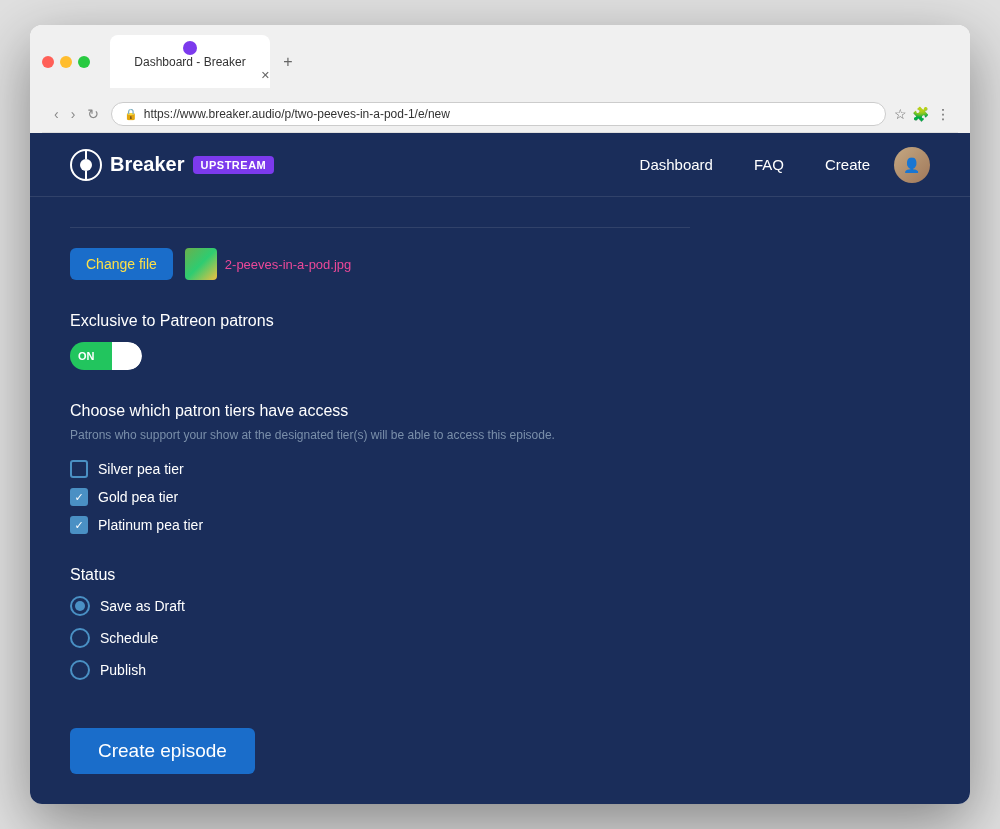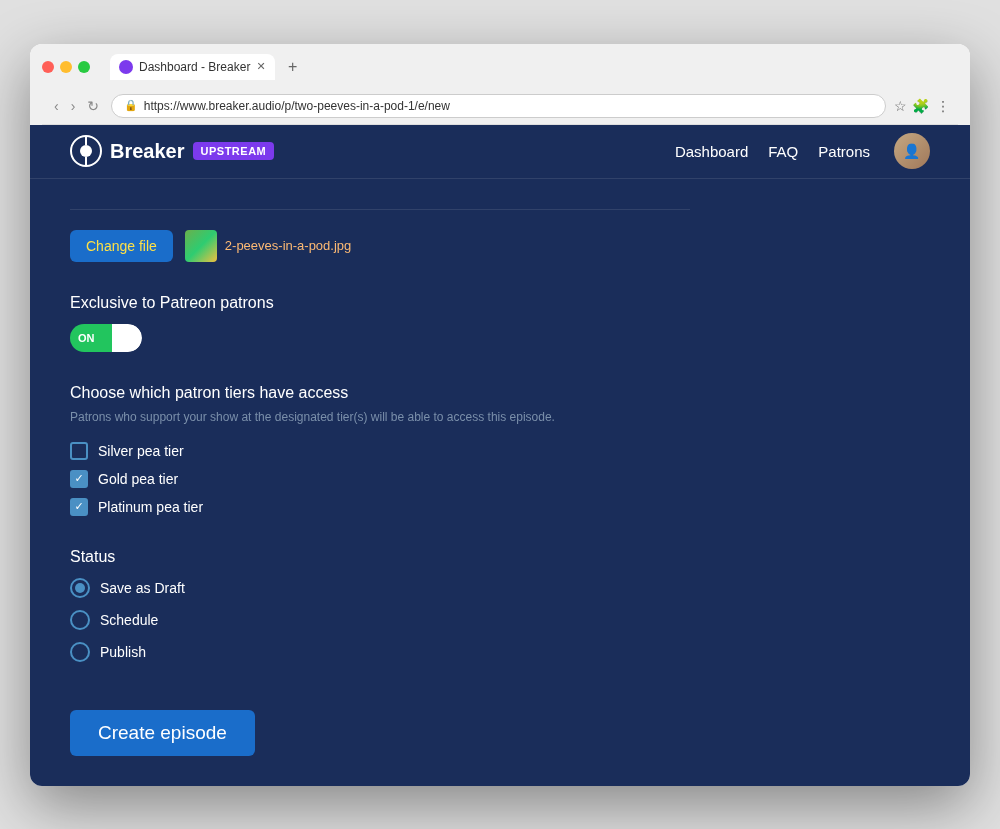--- a/index.html
+++ b/index.html
@@ -51,27 +51,27 @@
     .tab-bar {
       display: flex;
       align-items: center;
       gap: 6px;
       margin-left: 12px;
     }
 
     .browser-tab {
       display: flex;
       align-items: center;
-      gap: 6px;
       background: #fff;
       border-radius: 8px 8px 0 0;
-      padding: 6px 9px;
+      padding: 6px 0;
       font-size: 12px;
       color: #333;
       min-width: 160px;
+      flex-direction: column;
     }
 
     .tab-favicon {
       width: 14px;
       height: 14px;
       background: #7c3aed;
       border-radius: 50%;
     }
 
     .tab-close {
@@ -142,21 +142,21 @@
       background: #1a2d5a;
       min-height: 600px;
     }
 
     
     .navbar {
       background: #1a2d5a;
       padding: 0 40px;
       display: flex;
       align-items: center;
-      height: 54px;
+      height: 64px;
       border-bottom: 1px solid rgba(255,255,255,0.1);
     }
 
     .logo-area {
       display: flex;
       align-items: center;
       gap: 8px;
       margin-right: auto;
     }
 
@@ -177,21 +177,21 @@
       font-size: 11px;
       font-weight: 700;
       padding: 3px 8px;
       border-radius: 4px;
       letter-spacing: 0.5px;
     }
 
     .nav-links {
       display: flex;
       align-items: center;
-      gap: 20px;
+      gap: 41px;
     }
 
     .nav-link {
       color: #fff;
       font-size: 15px;
       cursor: pointer;
       text-decoration: none;
     }
 
     .avatar {
@@ -254,21 +254,21 @@
 
     .file-thumbnail {
       width: 32px;
       height: 32px;
       border-radius: 4px;
       background: linear-gradient(135deg, #6ab04c, #2ecc71, #f0c040);
       flex-shrink: 0;
     }
 
     .file-name {
-      color: #fdba74;
+      color: #ec4899;
       font-size: 13px;
     }
 
     
     .section-title {
       color: #fff;
       font-size: 16px;
       margin-bottom: 12px;
     }
 
@@ -465,21 +465,21 @@
           <circle cx="16" cy="16" r="6" fill="#fff"></circle>
           <line x1="16" y1="1" x2="16" y2="10" stroke="#fff" stroke-width="2"></line>
           <line x1="16" y1="22" x2="16" y2="31" stroke="#fff" stroke-width="2"></line>
         </svg>
         <span class="logo-text">Breaker</span>
         <span class="upstream-badge">UPSTREAM</span>
       </div>
       <div class="nav-links">
         <a class="nav-link">Dashboard</a>
         <a class="nav-link">FAQ</a>
-        <a class="nav-link">Patrons</a>
+        <a class="nav-link">Create</a>
       </div>
       <div class="avatar">
         <div class="avatar-img">👤</div>
       </div>
     </nav>
 
     <div class="page-content">
       <div class="divider"></div>
 
       

